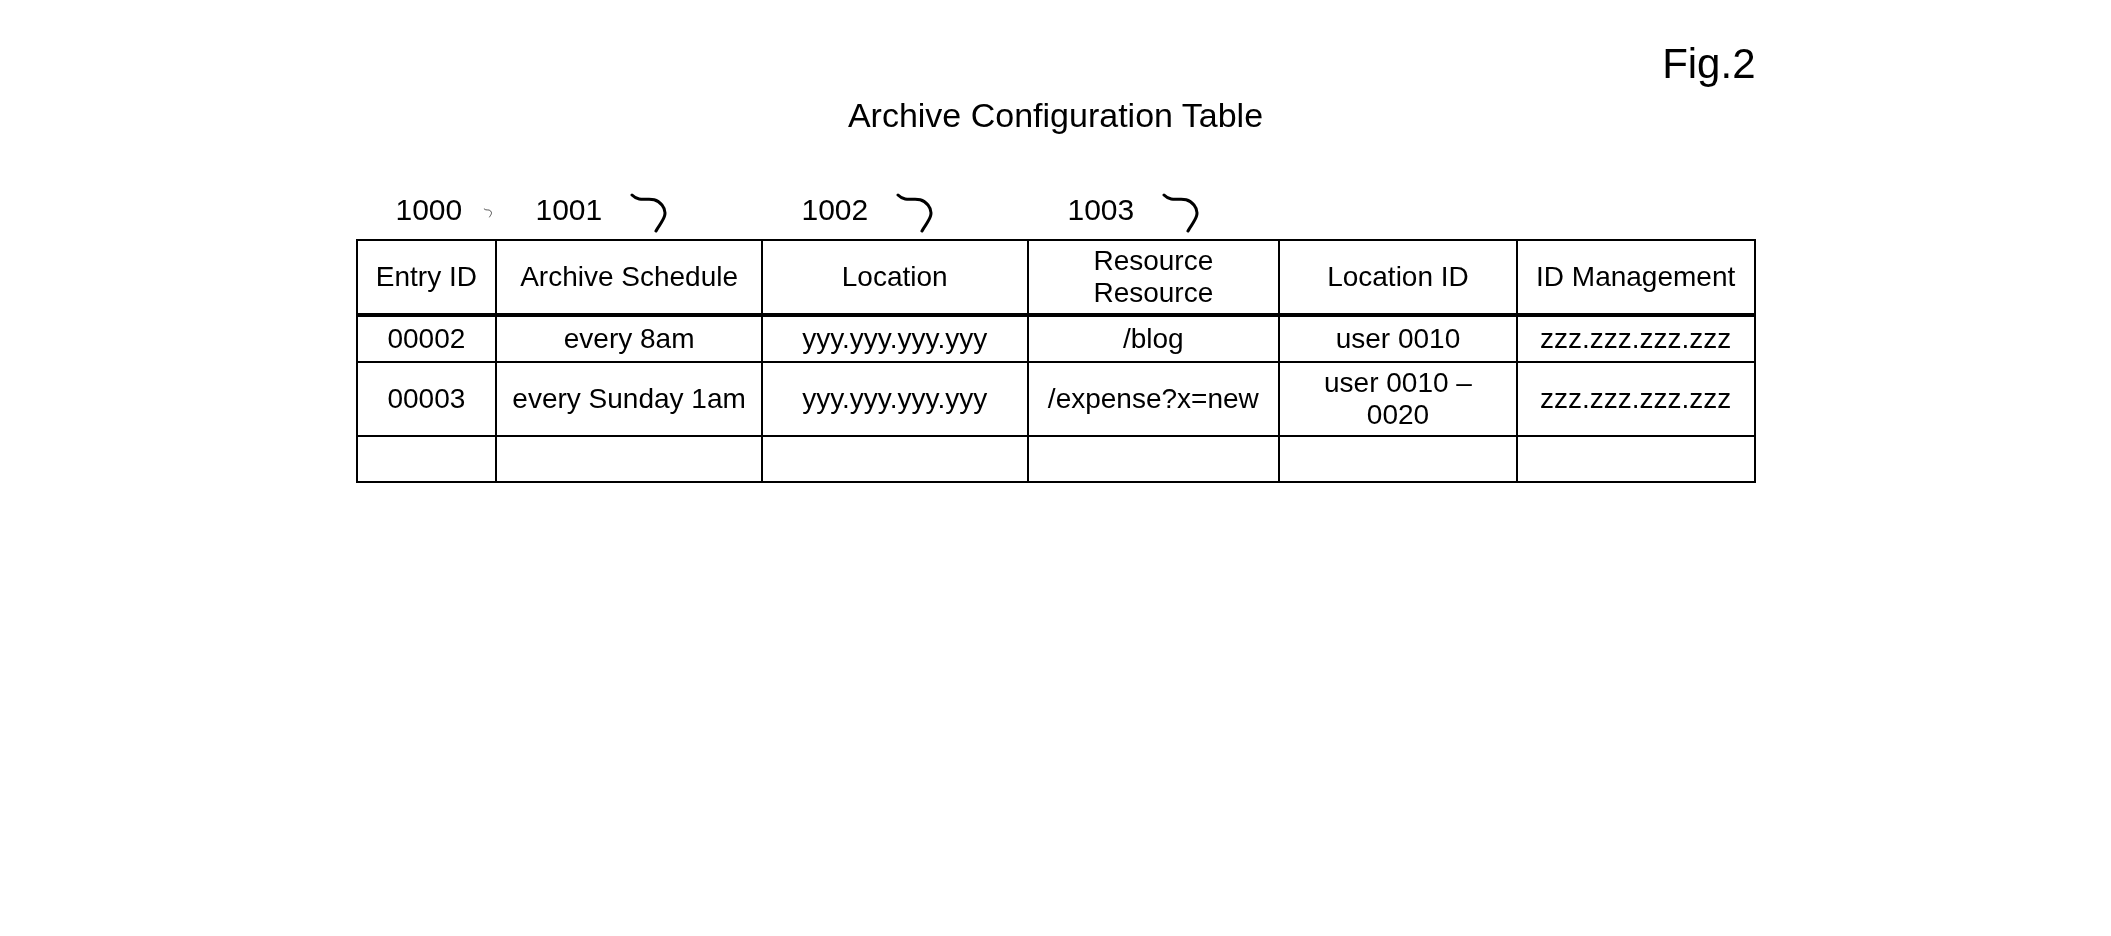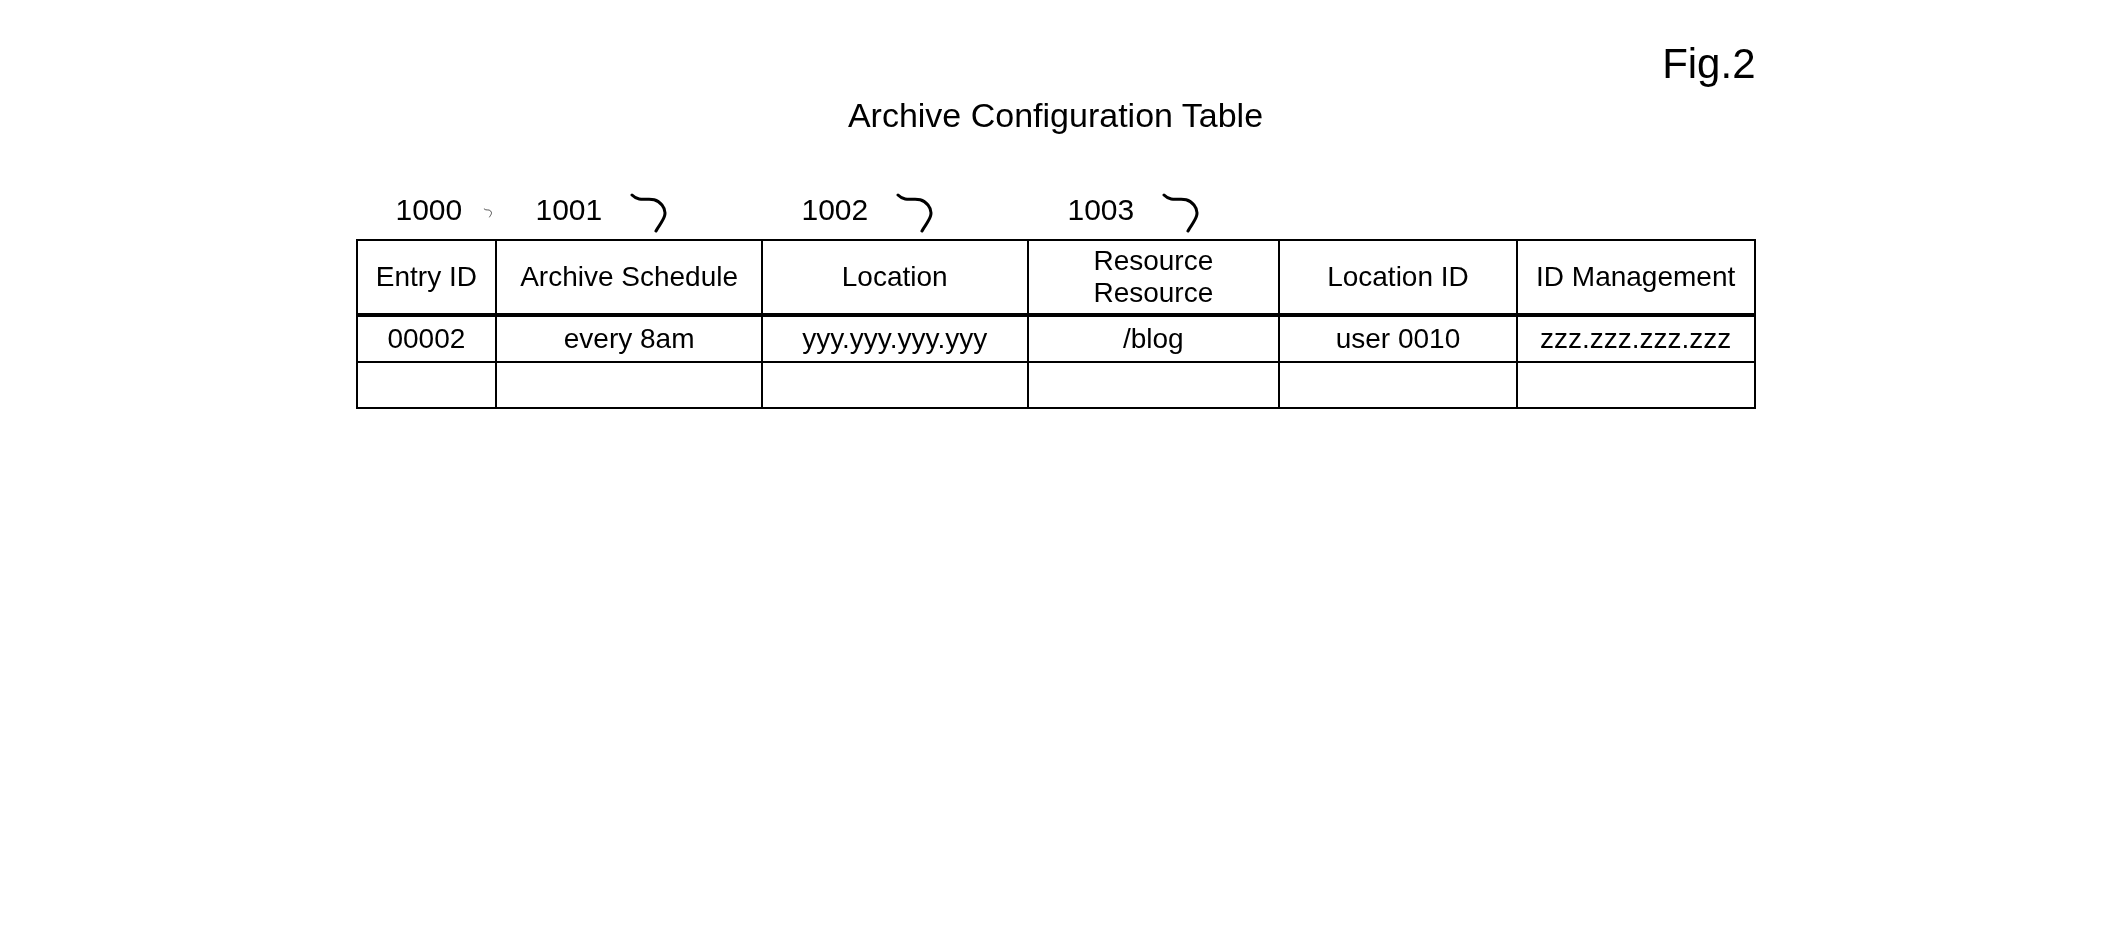--- a/index.html
+++ b/index.html
@@ -128,20 +128,28 @@
     <tbody>
       <tr>
         <td>00002</td>
         <td>every 8am</td>
         <td>yyy.yyy.yyy.yyy</td>
         <td>/blog</td>
         <td>user 0010</td>
         <td>zzz.zzz.zzz.zzz</td>
       </tr>
       <tr>
+        <td>00003</td>
+        <td>every Sunday 1am</td>
+        <td>yyy.yyy.yyy.yyy</td>
+        <td>/expense?x=new</td>
+        <td>user 0010 – 0020</td>
+        <td>zzz.zzz.zzz.zzz</td>
+      </tr>
+      <tr>
         <td></td>
         <td></td>
         <td></td>
         <td></td>
         <td></td>
         <td></td>
       </tr>
     </tbody>
   </table>
 </div>

